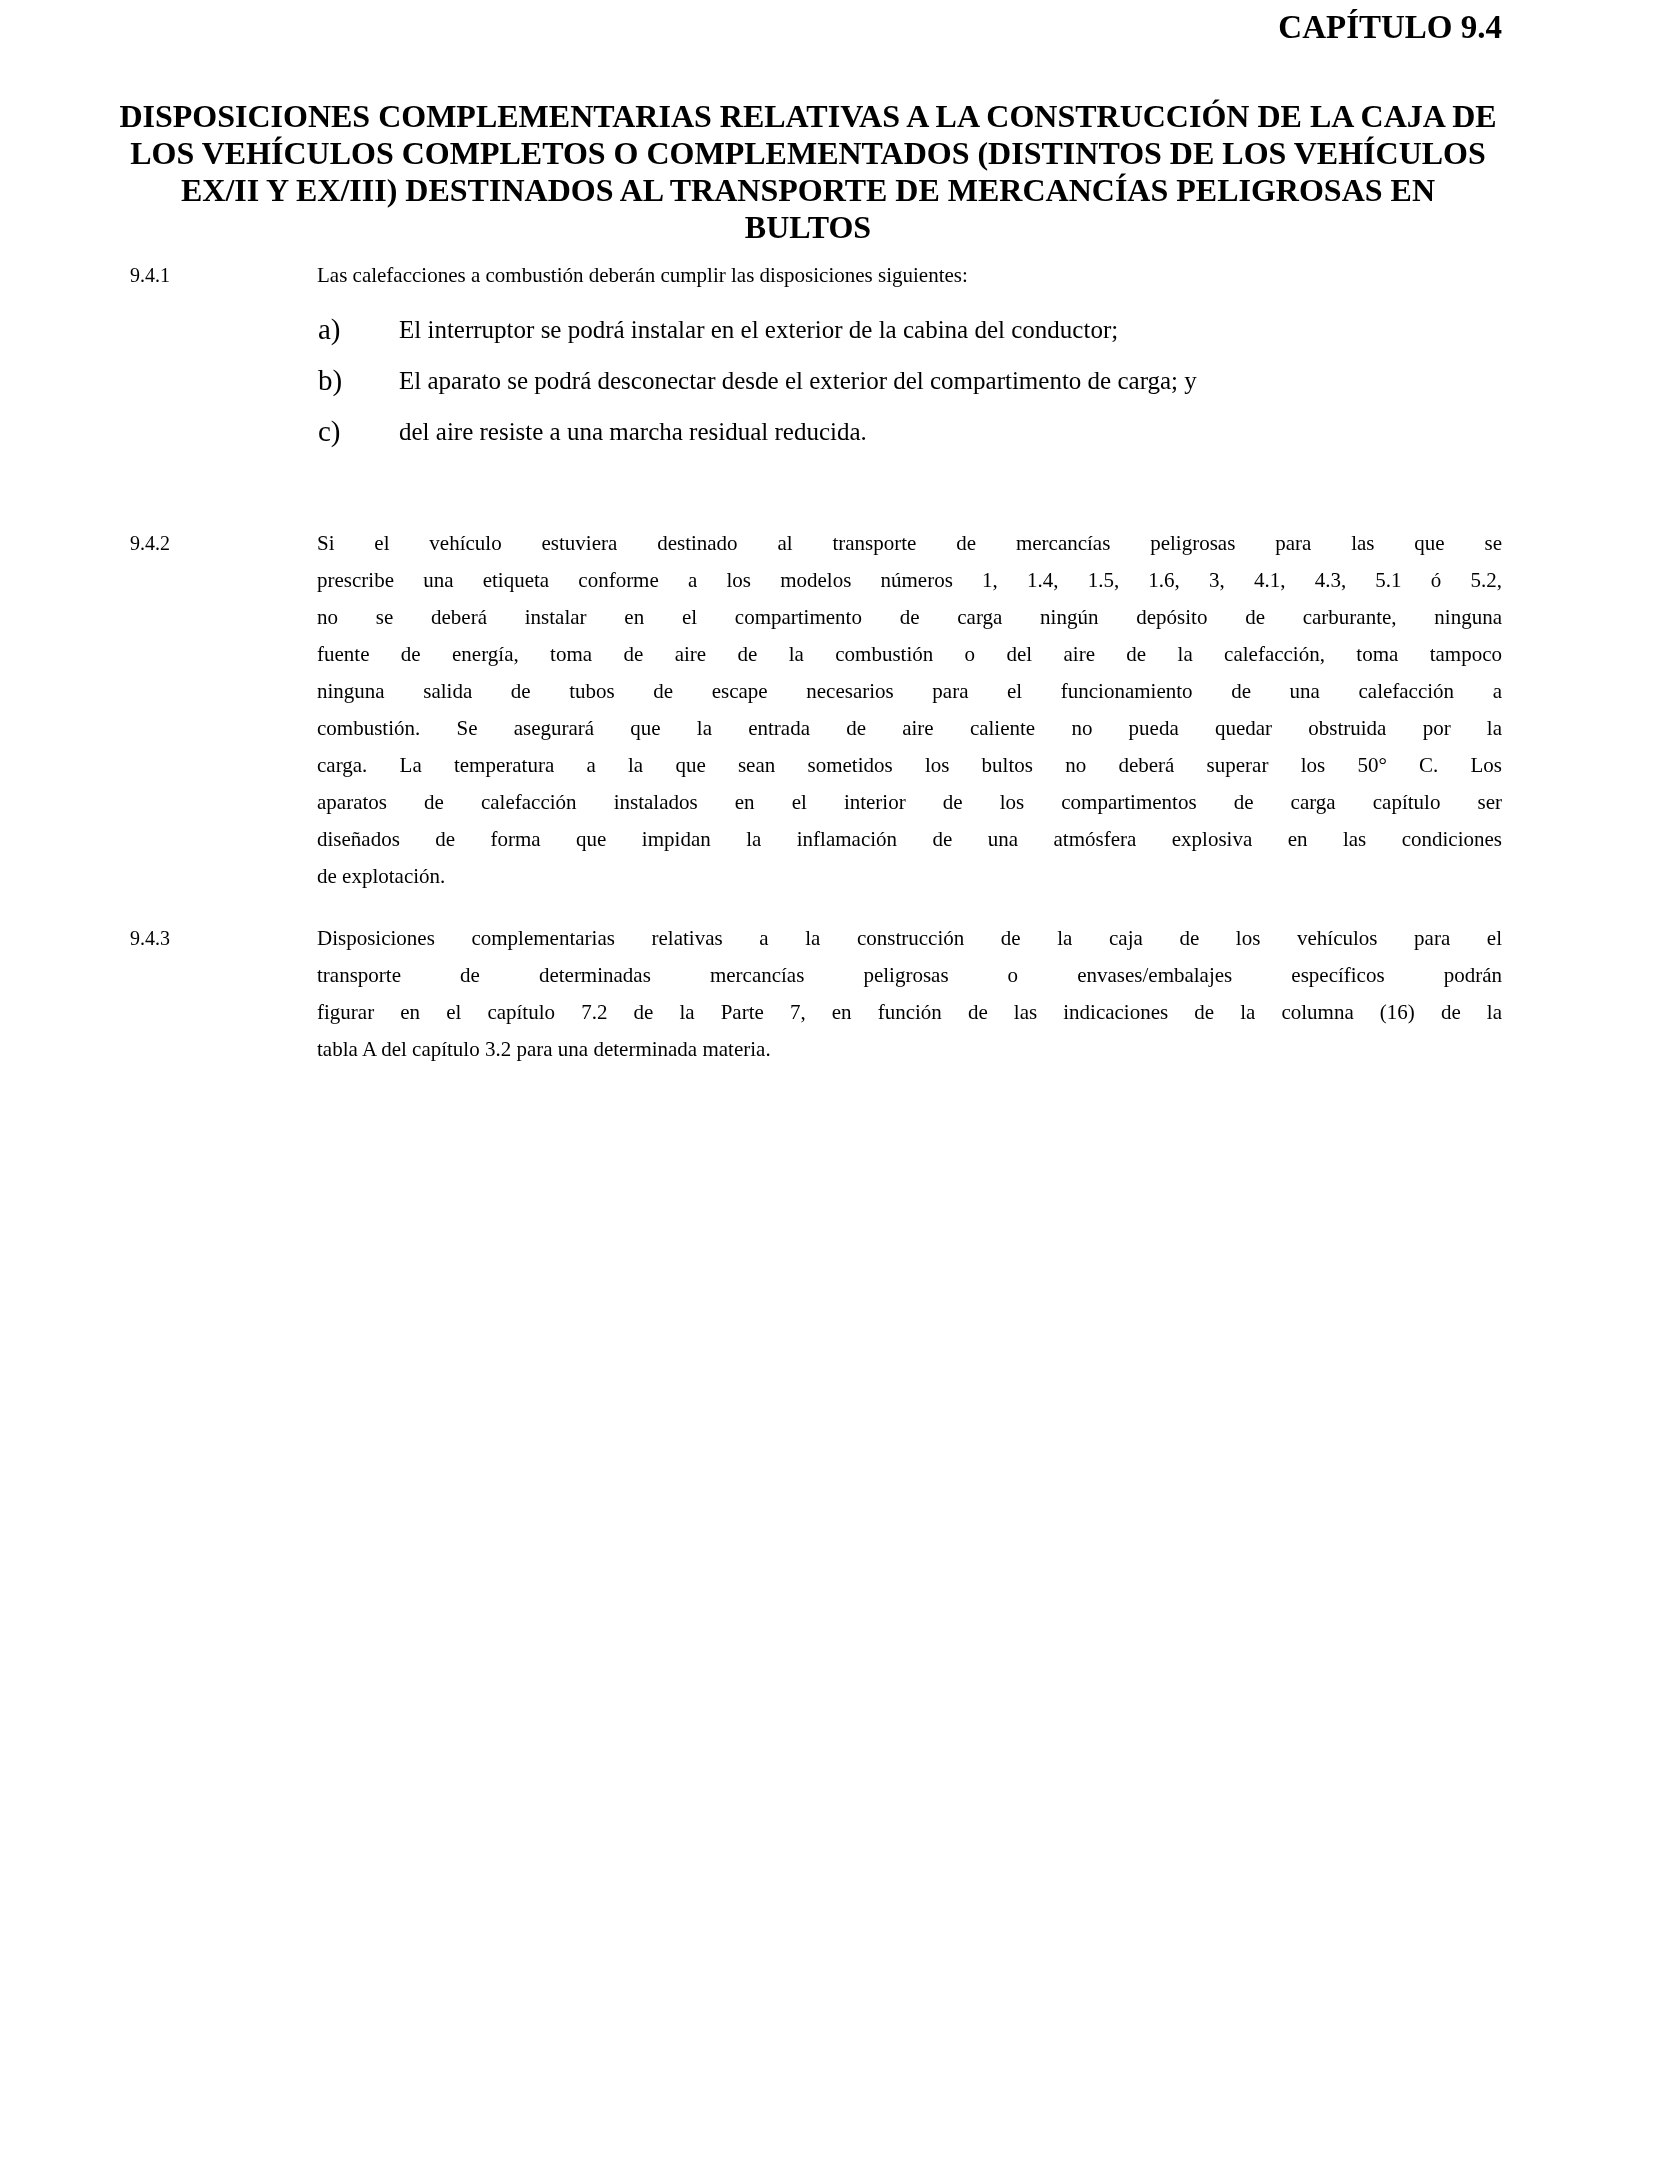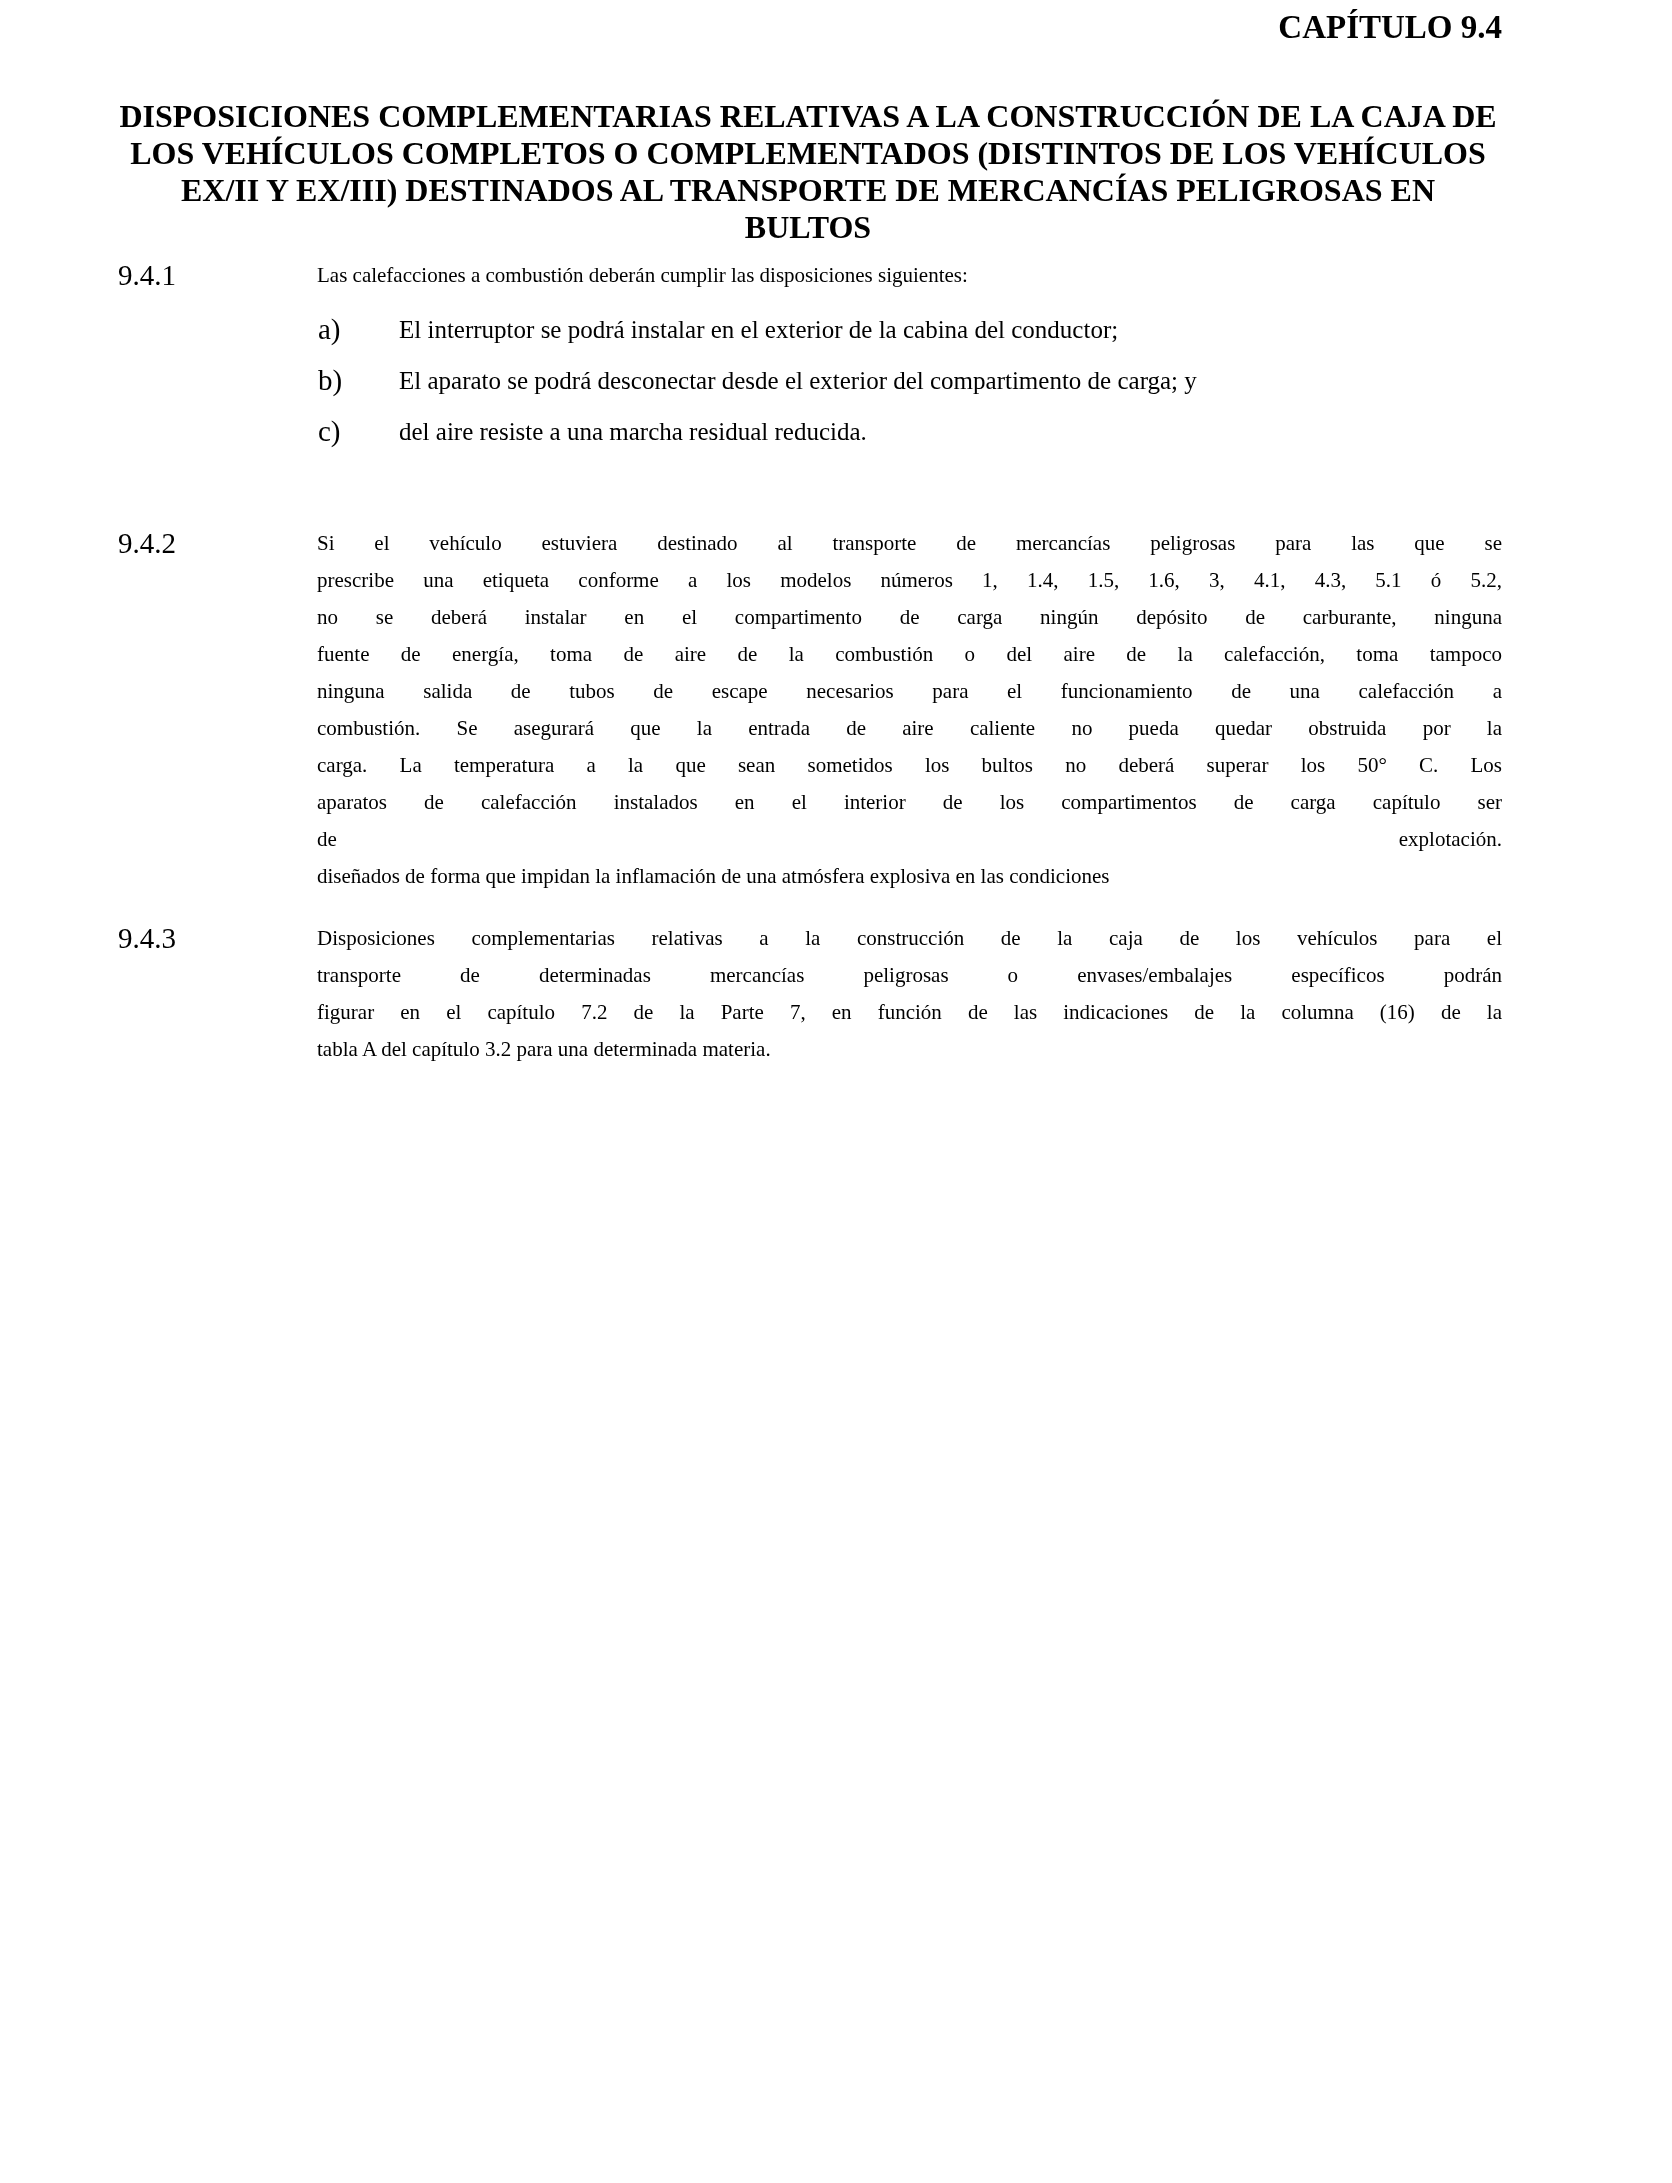--- a/index.html
+++ b/index.html
@@ -28,23 +28,23 @@
     top: 98px;
     font-size: 32px;
     font-weight: bold;
     line-height: 37px;
     text-align: center;
   }
   .doc-heading .line { text-align: center; }
   .sec { font-size: 29px; line-height: 37px; }
   .secnum {
     position: absolute;
-    left: 4px;
+    left: 16px;
     top: 0;
-    font-size: 29px;
+    font-size: 20px;
     line-height: 37px;
   }
   .para {
     margin-left: 203px; 
     font-size: 21px;
     line-height: 37px;
   }
   .item-letter {
     position: absolute;
     left: 204px; 
@@ -110,22 +110,22 @@
     <span class="secnum">9.4.2</span>
     <div class="para justified">
         <div class="line">Si el vehículo estuviera destinado al transporte de mercancías peligrosas para las que se</div>
         <div class="line">prescribe una etiqueta conforme a los modelos números 1, 1.4, 1.5, 1.6, 3, 4.1, 4.3, 5.1 ó 5.2,</div>
         <div class="line">no se deberá instalar en el compartimento de carga ningún depósito de carburante, ninguna</div>
         <div class="line">fuente de energía, toma de aire de la combustión o del aire de la calefacción, toma tampoco</div>
         <div class="line">ninguna salida de tubos de escape necesarios para el funcionamiento de una calefacción a</div>
         <div class="line">combustión. Se asegurará que la entrada de aire caliente no pueda quedar obstruida por la</div>
         <div class="line">carga. La temperatura a la que sean sometidos los bultos no deberá superar los 50° C. Los</div>
         <div class="line">aparatos de calefacción instalados en el interior de los compartimentos de carga capítulo ser</div>
+        <div class="line">diseñados de forma que impidan la inflamación de una atmósfera explosiva en las condiciones</div>
         <div class="line">de explotación.</div>
-        <div class="line">diseñados de forma que impidan la inflamación de una atmósfera explosiva en las condiciones</div>
       </div>
   </div>
 
   <div class="block sec s943">
     <span class="secnum">9.4.3</span>
     <div class="para justified">
         <div class="line">Disposiciones complementarias relativas a la construcción de la caja de los vehículos para el</div>
         <div class="line">transporte de determinadas mercancías peligrosas o envases/embalajes específicos podrán</div>
         <div class="line">figurar en el capítulo 7.2 de la Parte 7, en función de las indicaciones de la columna (16) de la</div>
         <div class="line">tabla A del capítulo 3.2 para una determinada materia.</div>

